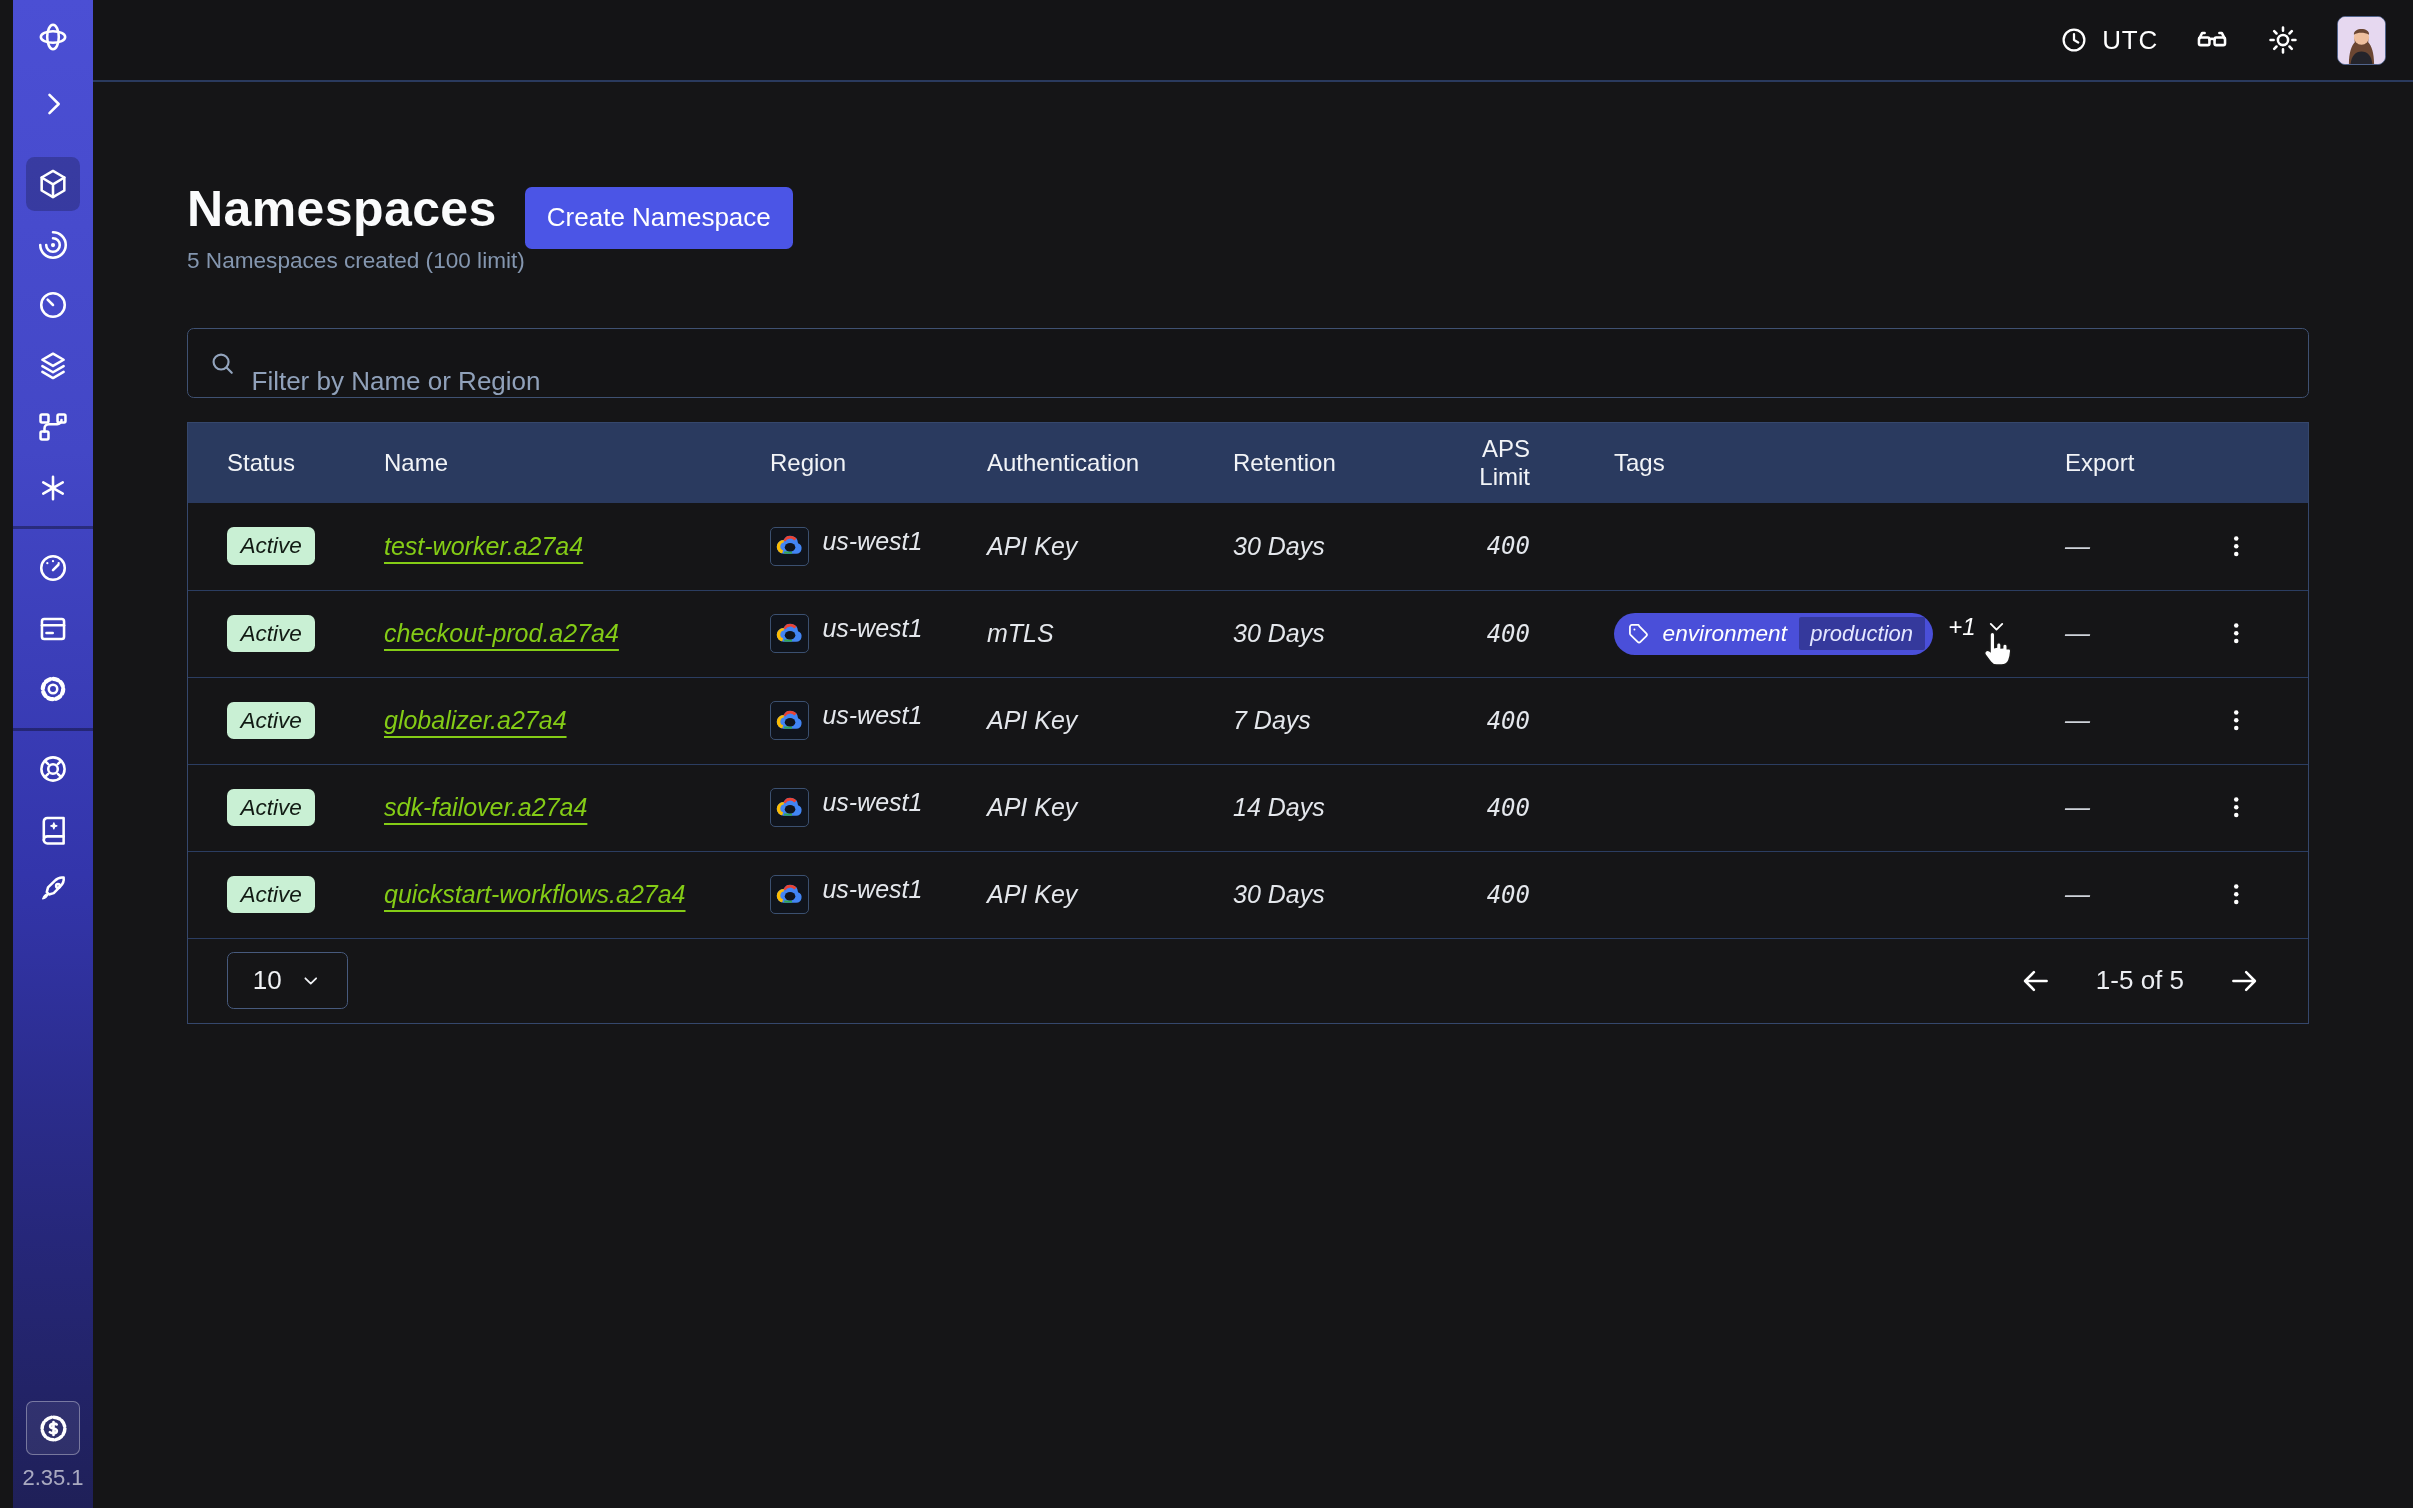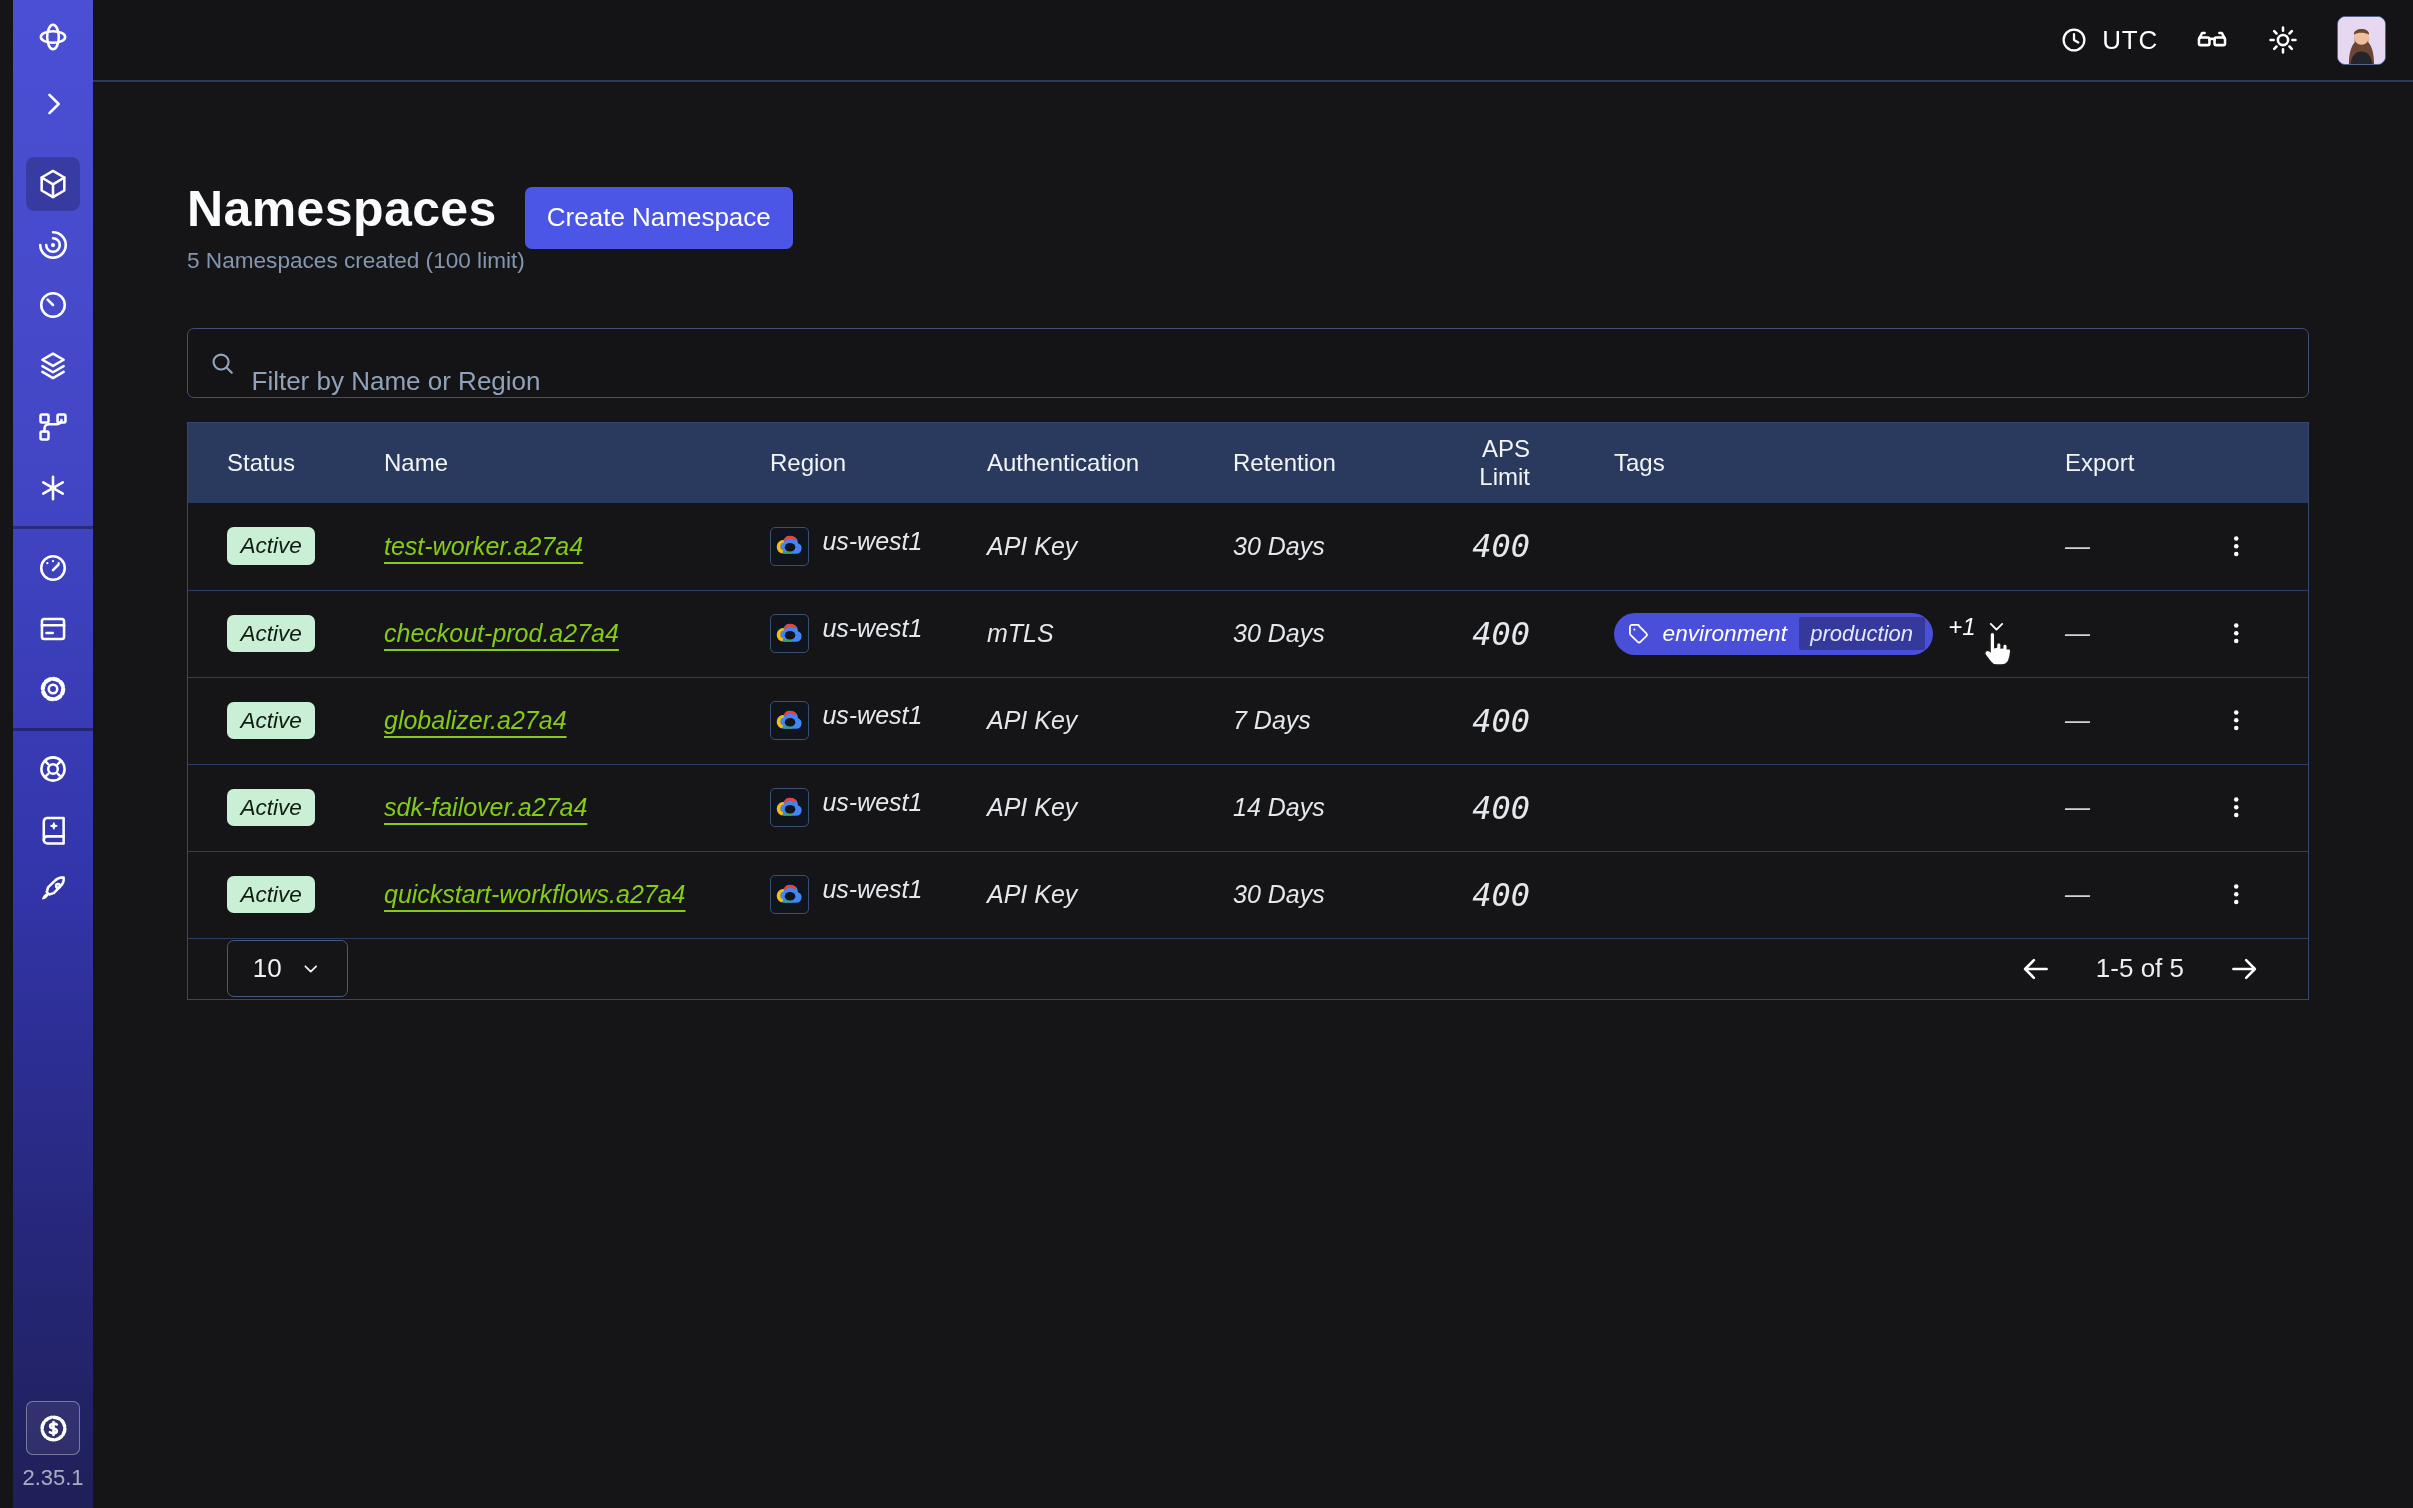--- a/index.html
+++ b/index.html
@@ -96,21 +96,21 @@
   .ns-link {
     color:#84cc16; text-decoration:underline; text-underline-offset:6.7px;
     text-decoration-thickness:1.7px; cursor:pointer; font-size:25px;
   }
   .region-cell { gap:13.4px; }
   .gcp-box {
     width:39px; height:39px; border:1.7px solid #3b5070; border-radius:5px;
     background:#10141c; display:flex; align-items:center; justify-content:center;
   }
   .gcp-box svg { width:27px; height:23.5px; }
-  .aps { justify-content:flex-end; padding-right:84px; font-family:"DejaVu Sans Mono",monospace; font-size:32px; }
+  .aps { justify-content:flex-end; padding-right:84px; font-family:"DejaVu Sans Mono",monospace; font-size:24px; }
   .tagwrap { gap:15px; }
   .tag-pill {
     display:flex; align-items:center; gap:11.7px; background:#4a4fd9; border-radius:837px;
     height:42px; padding:0 8.4px 0 13.4px; cursor:pointer;
   }
   .tag-pill svg { width:23.5px; height:23.5px; color:#fff; }
   .tag-key { font-size:22.6px; color:#fff; }
   .tag-val {
     background:rgba(0,0,0,0.28); border-radius:2px; padding:3.4px 11.7px;
     font-size:22px; color:#e4e7ff;
@@ -118,21 +118,21 @@
   .tag-more { display:flex; align-items:center; gap:8.4px; cursor:pointer; color:#fff; }
   .tag-more-label { font-size:24px; }
   .tag-more svg { width:25px; height:25px; }
   .dash { color:#cfd3da; font-size:25px; }
   .kebab-btn {
     width:44px; height:44px; display:flex; align-items:center; justify-content:center;
     cursor:pointer; color:#fff; border-radius:6.7px;
   }
   .kebab-btn svg { width:28.5px; height:28.5px; }
 
-  .tfoot { height:61px; border-top:1.7px solid #2b3d61; display:flex; align-items:center; justify-content:space-between; padding:0 47px 0 39px; }
+  .tfoot { height:85px; border-top:1.7px solid #2b3d61; display:flex; align-items:center; justify-content:space-between; padding:0 47px 0 39px; }
   .pagesize {
     width:121px; height:57px; border:1.7px solid #475a7d; border-radius:6.7px;
     display:flex; align-items:center; justify-content:center; gap:17px;
     font-size:26px; color:#f0f2f5; cursor:pointer; background:transparent;
   }
   .pagesize svg { width:23.5px; height:23.5px; }
   .pager { display:flex; align-items:center; gap:43px; }
   .pager-arrow { color:#fff; cursor:pointer; }
   .pager-arrow svg { width:34px; height:34px; }
   .pager-label { font-size:26px; color:#eceef2; }

